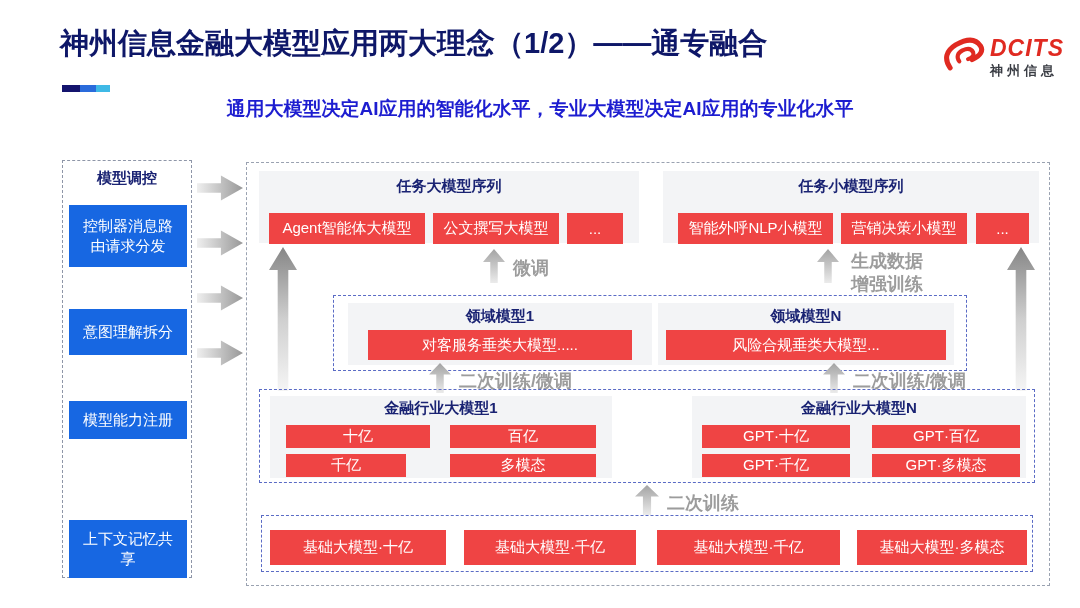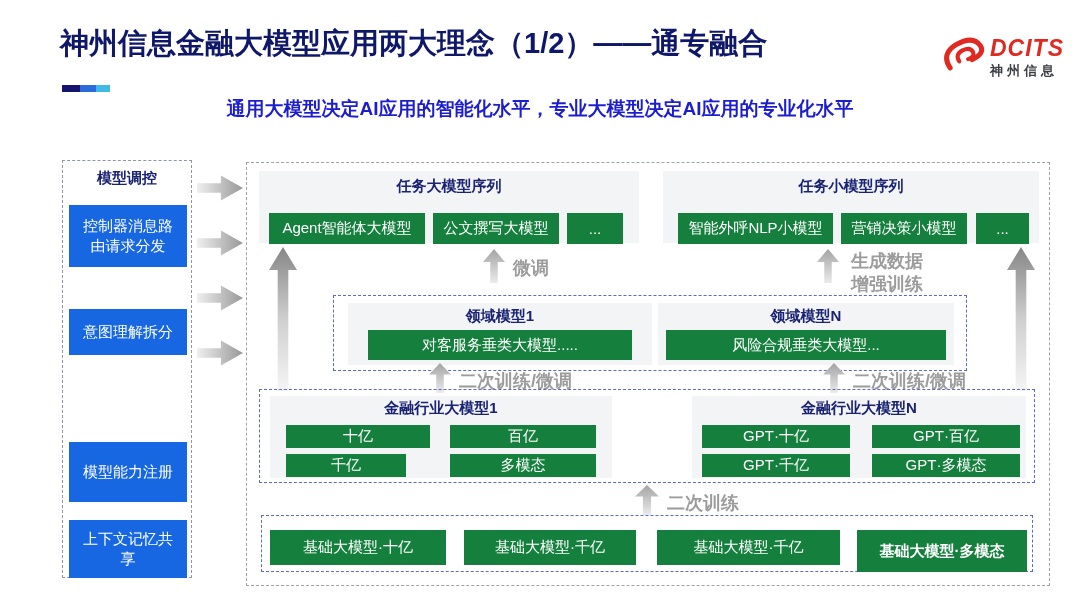--- a/index.html
+++ b/index.html
@@ -19,33 +19,33 @@
   .logo-text { display:flex; flex-direction:column; line-height:1.1; }
   .logo-brand { font-size:23px; font-weight:bold; font-style:italic; color:#E02A21; letter-spacing:1px; }
   .logo-cn { font-size:13px; font-weight:bold; color:#3A3D44; letter-spacing:4px; margin-top:2px; }
 
   
   .sidebar { position:absolute; left:62px; top:160px; width:130px; height:418px; border:1px dashed #8E96A8; }
   .sidebar-title { position:absolute; left:0; top:8px; width:100%; text-align:center; font-size:15px; font-weight:bold; color:#1A2373; }
   .sb-box { position:absolute; left:6px; width:118px; background:#1767E2; color:#ffffff; font-size:15px; display:flex; align-items:center; justify-content:center; text-align:center; line-height:1.35; padding:0 9px; }
   .sb1 { top:44px;  height:62px; }
   .sb2 { top:148px; height:46px; }
-  .sb3 { top:240px; height:60px;margin-top:41px; }
+  .sb3 { top:240px; height:38px; }
   .sb4 { top:335px; height:58px;margin-top:24px; }
 
   .arrow-right { position:absolute; left:197px; width:46px; height:26px;
     clip-path:polygon(0 32%,52% 32%,52% 2%,100% 50%,52% 98%,52% 68%,0 68%);
     background:linear-gradient(90deg,#efefef,#989898); }
   .ar1 { top:175px; } .ar2 { top:230px; } .ar3 { top:285px; } .ar4 { top:340px; }
 
   
   .main { position:absolute; left:246px; top:162px; width:804px; height:424px; border:1px dashed #9AA2B1; }
   .panel { position:absolute; background:#F3F4F6; }
   .hdr { position:absolute; left:0; width:100%; text-align:center; font-size:15px; font-weight:bold; color:#1A2373; }
-  .bluebox { position:absolute; background:#15803d; color:#ffffff; font-size:15px; display:flex; align-items:center; justify-content:center; text-align:center; white-space:nowrap; }
+  .bluebox { position:absolute; background:#ef4444; color:#ffffff; font-size:15px; display:flex; align-items:center; justify-content:center; text-align:center; white-space:nowrap; }
 
   .p-task-large { left:12px; top:8px; width:380px; height:72px; }
   .p-task-small { left:416px; top:8px; width:376px; height:72px; }
   .p-task-large .hdr, .p-task-small .hdr { top:6px; }
   .tl1 { left:10px;  top:42px; width:156px; height:31px; }
   .tl2 { left:174px; top:42px; width:126px; height:31px; }
   .tl3 { left:308px; top:42px; width:56px;  height:31px; }
   .ts1 { left:15px;  top:42px; width:155px; height:31px; }
   .ts2 { left:178px; top:42px; width:126px; height:31px; }
   .ts3 { left:313px; top:42px; width:53px;  height:31px; }
@@ -88,21 +88,21 @@
   .i-left .b4 { left:180px; top:58px; width:146px; height:23px; }
   .i-right .b1 { left:10px;  top:29px; width:148px; height:23px; }
   .i-right .b2 { left:180px; top:29px; width:148px; height:23px; }
   .i-right .b3 { left:10px;  top:58px; width:148px; height:23px; }
   .i-right .b4 { left:180px; top:58px; width:148px; height:23px; }
 
   .base-wrap { position:absolute; left:14px; top:352px; width:772px; height:57px; border:1px dashed #5A6BC5; }
   .base-wrap .b1 { left:8px;   top:14px; width:176px; height:35px; }
   .base-wrap .b2 { left:202px; top:14px; width:172px; height:35px; }
   .base-wrap .b3 { left:395px; top:14px; width:183px; height:35px; }
-  .base-wrap .b4 { left:595px; top:14px; width:170px; height:42px;font-weight:bold; }
+  .base-wrap .b4 { left:595px; top:14px; width:170px; height:35px; }
 </style>
 </head>
 <body>
 
 <div id="page">
 
   <div class="title">神州信息金融大模型应用两大理念（1/2）——通专融合</div>
   <div class="accent-bar">
     <span class="seg1"></span>
     <span class="seg2"></span>

